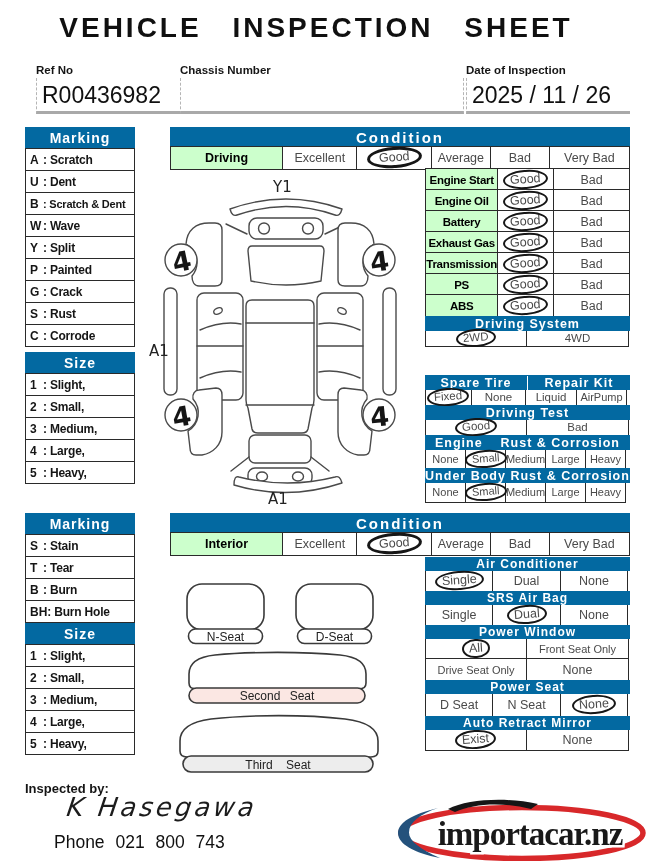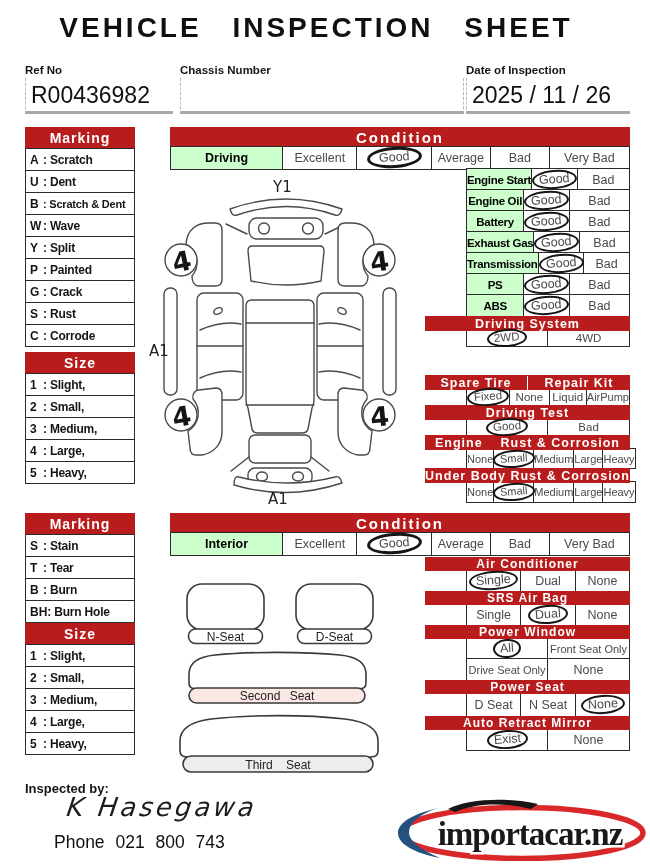--- a/index.html
+++ b/index.html
@@ -8,33 +8,33 @@
     position: relative; width: 650px; height: 865px;
     background: #fff; overflow: hidden;
     font-family: "Liberation Sans", sans-serif; color:#111;
   }
   .title {
     position:absolute; top:12px; left:0; right:18px; text-align:center;
     font-size:28px; font-weight:bold; letter-spacing:3px; word-spacing:20px; color:#101010;
   }
   
   .field { position:absolute; }
-  .f-ref { left:25px; top:64px; width:148px; }
+  .f-ref { left:36px; top:64px; width:148px; }
   .f-chassis { left:180px; top:64px; width:284px; }
   .f-date { left:466px; top:64px; width:164px; }
   .flabel { font-size:11.5px; font-weight:bold; color:#151515; margin-bottom:2px; }
   .fbox {
     height:36px; border-bottom:3px solid #a9a9a9; border-left:1px dashed #b5b5b5;
     font-size:23px; color:#101010; display:flex; align-items:flex-end; padding:0 2px 2px 5px;
     white-space:nowrap;
   }
   .f-chassis .fbox { border-right:1px dashed #b5b5b5; }
   
   .bar {
-    background:#b91c1c; color:#fff; font-weight:bold; display:flex;
+    background:#0369a1; color:#fff; font-weight:bold; display:flex;
     align-items:center; justify-content:center; letter-spacing:1px; font-size:13px;
   }
   
   .panel { position:absolute; left:25px; width:110px; }
   .p-top { top:127px; } .p-bottom { top:513px; }
   .panel .bar { height:22px; font-size:14px; }
   .gap { height:5px; }
   .prow {
     height:23px; border:1px solid #2a2a2a; margin-top:-1px; background:#fff;
     display:flex; align-items:center; padding-left:4px;
@@ -52,21 +52,21 @@
     display:flex; align-items:center; justify-content:center;
     font-size:12.5px; color:#4a4a4a; overflow:visible; white-space:nowrap;
   }
   .crow .cell { height:24px; }
   .cell.first { margin-left:0; }
   .lab { background:#ccffcc; color:#000; font-weight:bold; font-size:12.5px; }
   .lab.sm { font-size:11.5px; letter-spacing:-0.3px; }
   
   .rightcol { position:absolute; left:425px; width:205px; }
   .r-top { top:170px; } .r-bottom { top:558px; }
-  .rrow { display:flex; margin-top:-1px;margin-left:41px; }
+  .rrow { display:flex; margin-top:-1px; }
   .rightcol .bar { margin-top:-1px; position:relative; z-index:2; }
   .h23 .cell { height:23px; } .h17 .cell { height:18px; font-size:11.5px; }
   .h20 .cell { height:21px; font-size:11px; } .h21 .cell { height:22px; font-size:11px; }
   .h22 .cell { height:23px; } .h24 .cell { height:25px; }
   .bar.h15 { height:15px; font-size:12.5px; } .bar.h16 { height:14px; font-size:12px; }
   .bar.split { justify-content:space-between; padding:0;margin-top:28px; }
   .bar.split span { flex:1; text-align:center; }
   .bar.split span + span { border-left:1px solid #fff; }
   .bar.duo { justify-content:space-between; padding:0 10px; }
   .w117{width:117px}.w78{width:78px}.w62{width:62px}.w63{width:84px}

